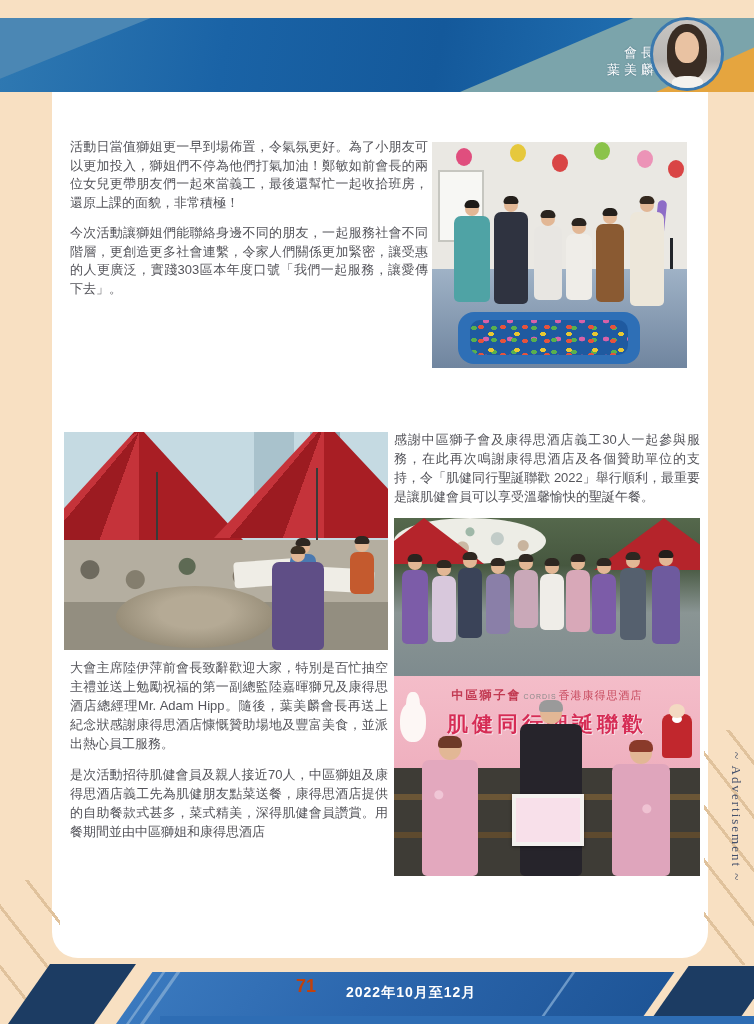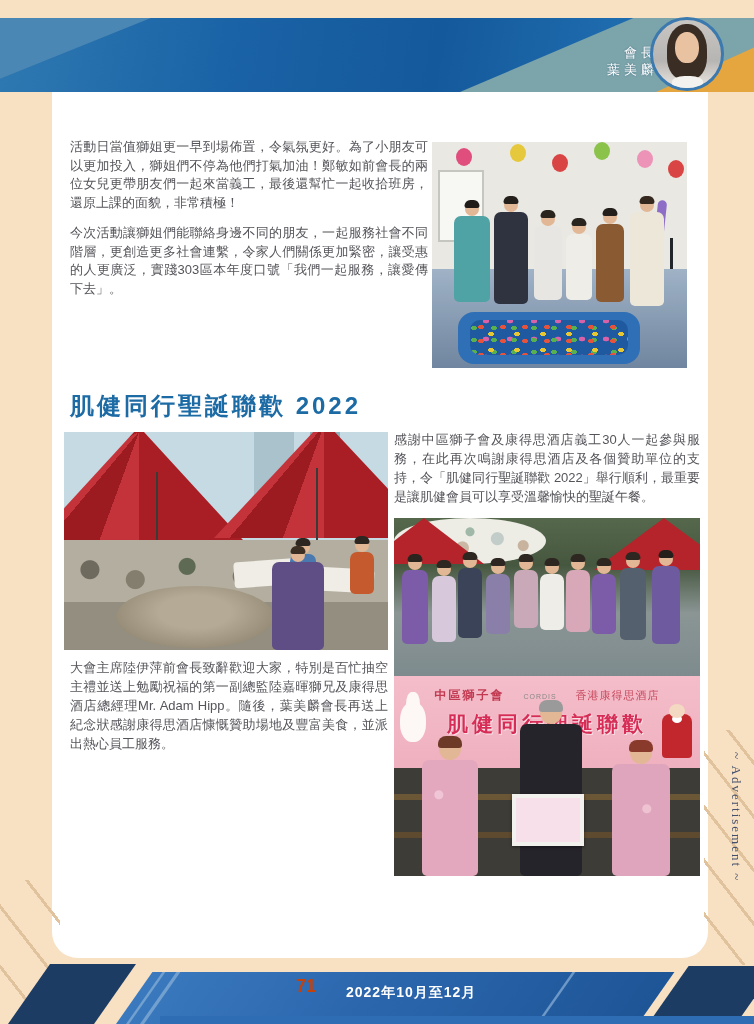--- a/index.html
+++ b/index.html
@@ -78,21 +78,21 @@
   .ph3 .canopy { clip-path:polygon(50% 0,100% 100%,0 100%); background:#B5242B; }
   .ph3 .table3 { left:78px; bottom:6px; width:152px; height:46px; border-radius:50%; background-color:#EDEDE6;
     background-image:radial-gradient(circle at 20% 50%,#C8D2C6 6px,transparent 7px),radial-gradient(circle at 45% 65%,#CBB8A4 6px,transparent 7px),
                      radial-gradient(circle at 68% 45%,#C2CCC8 6px,transparent 7px),radial-gradient(circle at 85% 60%,#C8B49E 5px,transparent 6px),
                      radial-gradient(circle at 50% 30%,#9FB8A8 4px,transparent 5px); }
 
   
   .ph4 { width:306px; height:200px; background:#3E3C36;
          background-image:linear-gradient(180deg,transparent 0 118px,#6B5636 118px 124px,transparent 124px 156px,#5E4A2E 156px 162px,transparent 162px); }
   .pinkband { position:absolute; left:0; top:0; width:100%; height:92px; background:linear-gradient(180deg,#F4BDC9,#EFB0BF); padding-top:10px; text-align:center; }
-  .pb-row { display:flex; justify-content:center; align-items:baseline; gap:19px; }
+  .pb-row { display:flex; justify-content:center; align-items:baseline; gap:2px; }
   .pb-org { font-size:12px; font-weight:bold; color:#C23A52; letter-spacing:2px; }
   .pb-logo { font-size:7px; color:#8A8A8A; letter-spacing:1px; }
   .pb-hotel { font-size:11px; font-weight:normal; color:#C84A5E; letter-spacing:1px; }
   .pb-title { margin-top:8px; font-size:21px; font-weight:bold; color:#D62C55; letter-spacing:4px;
               text-shadow:0 0 1px #fff,1px 1px 0 #F8DEE6; }
   .snowman { position:absolute; left:6px; top:26px; width:26px; height:40px; border-radius:45%; background:#FDF7F5; box-shadow:0 -16px 0 -6px #FDF7F5; }
   .santa { position:absolute; right:8px; top:38px; width:30px; height:44px; border-radius:8px 8px 4px 4px; background:#C1272D; }
   .santa::before { content:""; position:absolute; top:-10px; left:7px; width:16px; height:14px; border-radius:50%; background:#F3D9C2; box-shadow:0 8px 0 -3px #fff; }
   .cert { position:absolute; left:118px; top:118px; width:72px; height:52px; background:#F8E0EA; border:4px solid #F3F1EE; box-shadow:0 1px 3px rgba(0,0,0,.45); z-index:4; }
 
@@ -156,40 +156,40 @@
     <i class="floor"></i>
     <div class="fg" style="left:22px;top:74px;width:36px;height:86px;background:#4FA3A5;--hair:#1E1B18"></div>
     <div class="fg" style="left:62px;top:70px;width:34px;height:92px;background:#2F3340;--hair:#241F1B"></div>
     <div class="fg" style="left:102px;top:84px;width:28px;height:74px;background:#E8E6E2;--hair:#2A241F"></div>
     <div class="fg" style="left:134px;top:92px;width:26px;height:66px;background:#EFEDE8;--hair:#2A241F"></div>
     <div class="fg" style="left:164px;top:82px;width:28px;height:78px;background:#8A5A32;--hair:#241F1B"></div>
     <div class="fg" style="left:198px;top:70px;width:34px;height:94px;background:#EDE7DA;--hair:#35291F"></div>
     <div class="pit"></div>
   </div>
 
-  <h1 class="heading">肌健同行聖誕聯歡 2022</h1>
 
   <div class="col col-left">
     <div class="ph ph2">
       <i class="bldg" style="left:190px;top:0;width:40px;height:70px"></i>
       <i class="bldg" style="left:246px;top:0;width:30px;height:60px;background:#8FB3BE"></i>
       <i class="umb" style="left:-40px;top:-8px;width:230px;height:128px"></i>
       <i class="umb" style="left:150px;top:-14px;width:220px;height:120px"></i>
       <i class="pole2" style="left:92px;top:40px;height:110px"></i>
       <i class="pole2" style="left:252px;top:36px;height:100px"></i>
       <i class="crowd"></i>
       <i class="ground"></i>
       <i class="tbl" style="left:170px;top:128px;width:70px;height:26px;transform:rotate(-4deg)"></i>
       <i class="tbl" style="left:250px;top:136px;width:60px;height:24px;transform:rotate(3deg)"></i>
       <div class="fg" style="left:226px;top:122px;width:26px;height:40px;background:#4A79B0"></div>
       <div class="fg" style="left:286px;top:120px;width:24px;height:42px;background:#C45A2E"></div>
       <div class="stone"></div>
       <div class="fg" style="left:208px;top:130px;width:52px;height:88px;background:#5F4E86;--hair:#3A2F22"></div>
     </div>
     <p>大會主席陸伊萍前會長致辭歡迎大家，特別是百忙抽空主禮並送上勉勵祝福的第一副總監陸嘉暉獅兄及康得思酒店總經理Mr. Adam Hipp。隨後，葉美麟會長再送上紀念狀感謝康得思酒店慷慨贊助場地及豐富美食，並派出熱心員工服務。</p>
+    <p>是次活動招待肌健會員及親人接近70人，中區獅姐及康得思酒店義工先為肌健朋友點菜送餐，康得思酒店提供的自助餐款式甚多，菜式精美，深得肌健會員讚賞。用餐期間並由中區獅姐和康得思酒店</p>
   </div>
 
   <div class="col col-right">
     <p>感謝中區獅子會及康得思酒店義工30人一起參與服務，在此再次鳴謝康得思酒店及各個贊助單位的支持，令「肌健同行聖誕聯歡 2022」舉行順利，最重要是讓肌健會員可以享受溫馨愉快的聖誕午餐。</p>
     <div class="ph ph3">
       <i class="canopy" style="left:-30px;top:0;width:120px;height:46px"></i>
       <i class="canopy" style="left:200px;top:0;width:140px;height:52px"></i>
       <div class="fg" style="left:8px;top:52px;width:26px;height:74px;background:#7C5CA8;--hair:#2A241F"></div>
       <div class="fg" style="left:38px;top:58px;width:24px;height:66px;background:#D8C8DC"></div>
       <div class="fg" style="left:64px;top:50px;width:24px;height:70px;background:#3A4358"></div>

